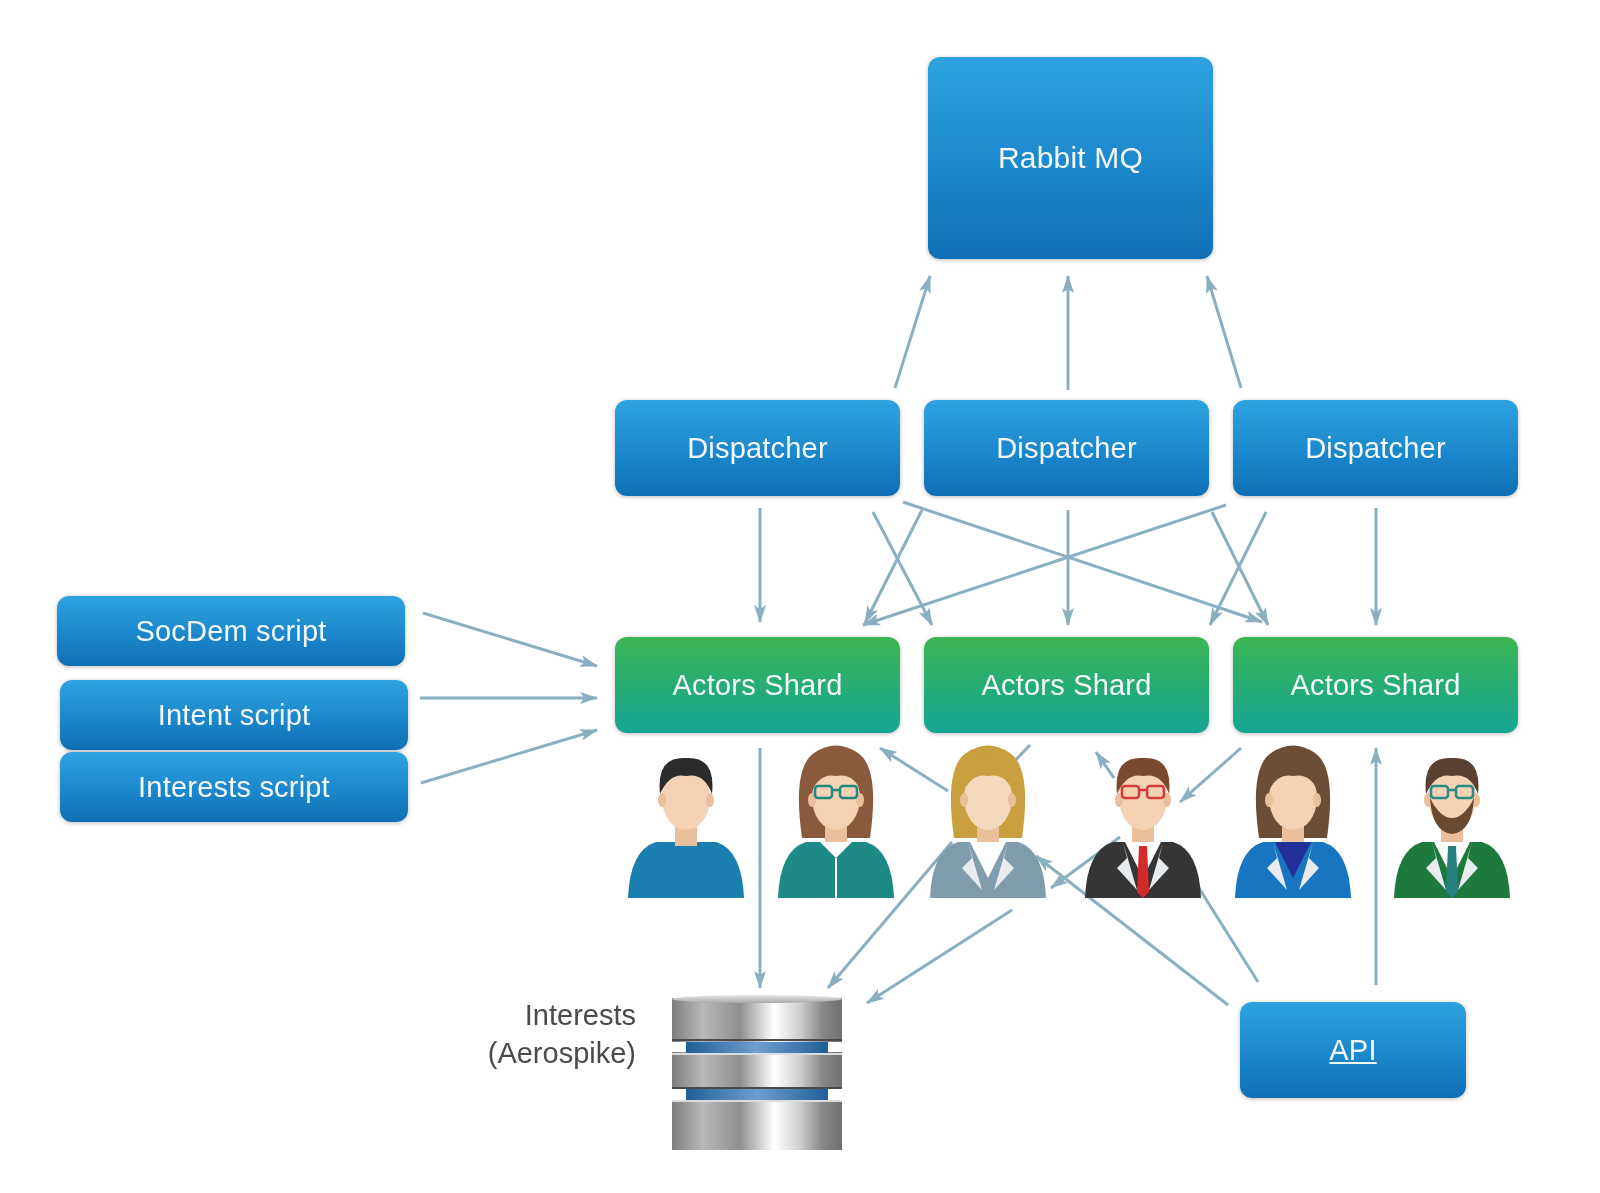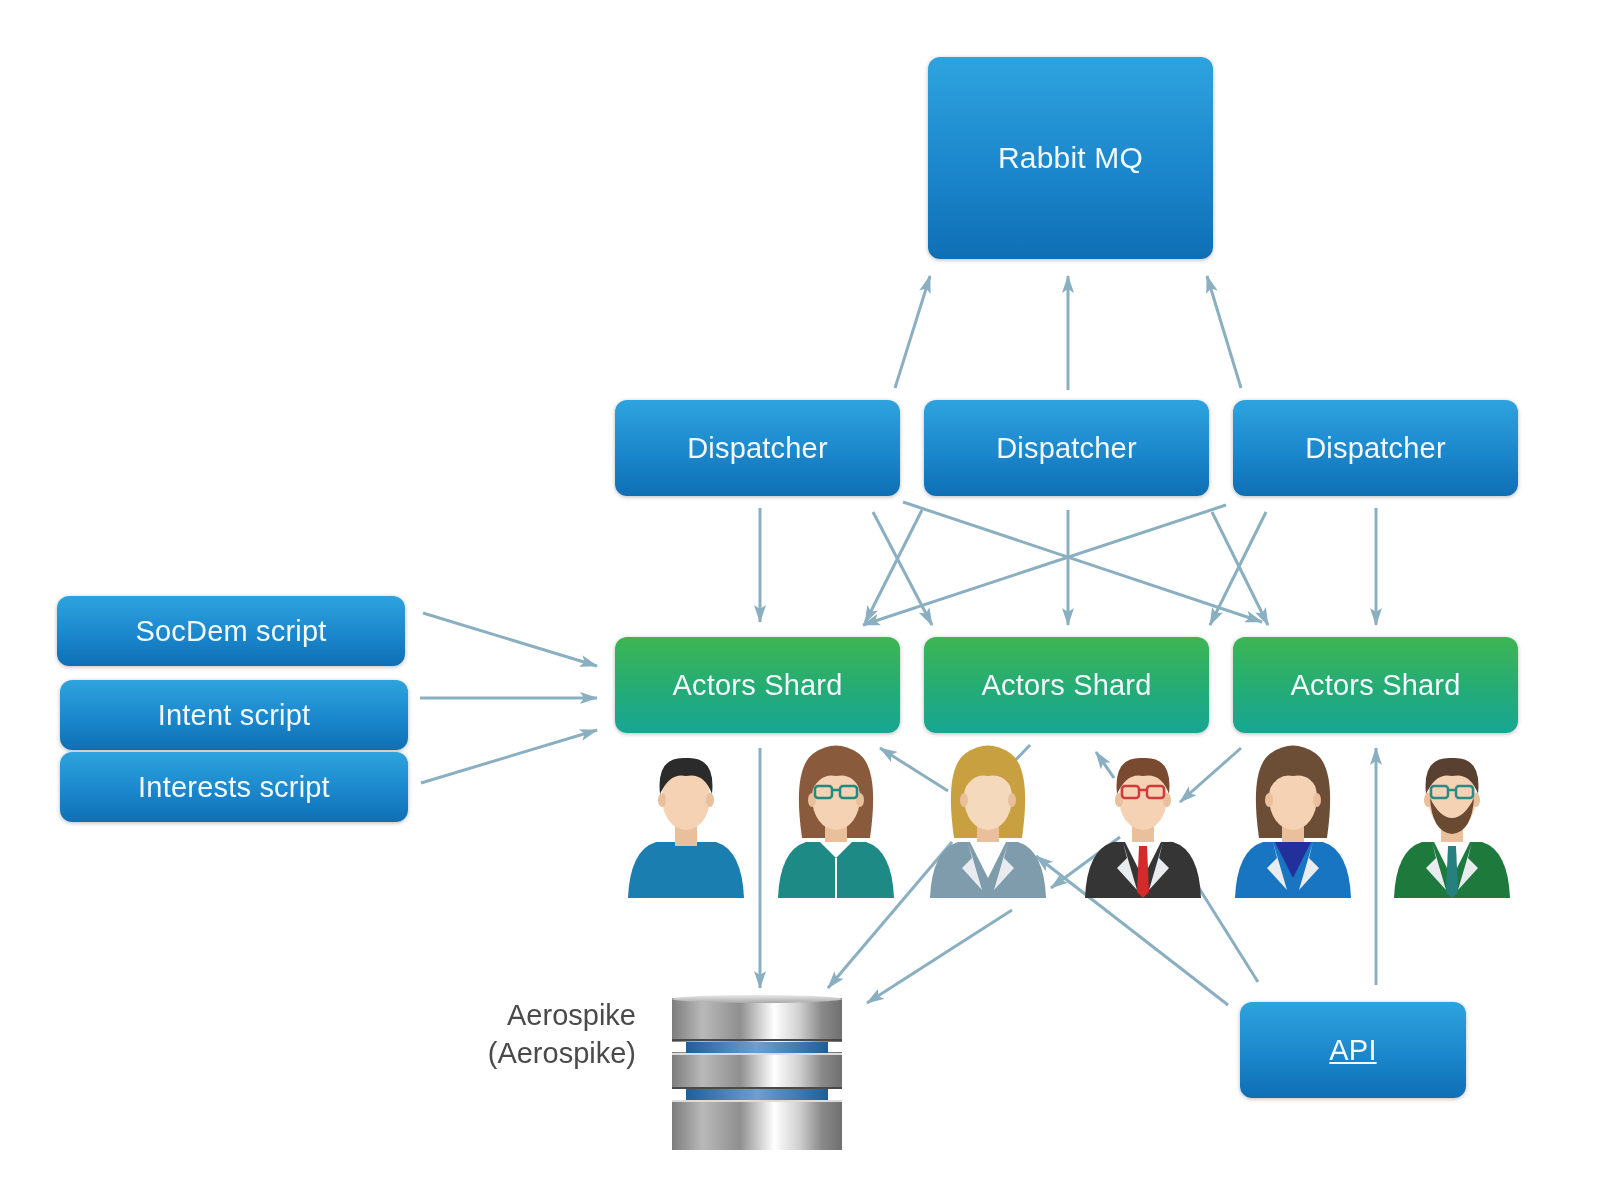--- a/index.html
+++ b/index.html
@@ -199,15 +199,15 @@
 </div>
 <div class="node blue" style="left:60px; top:752px; width:348px; height:70px;">
   <span>Interests script</span>
 </div>
 
 <div class="node blue" style="left:1240px; top:1002px; width:226px; height:96px;text-decoration:underline;">
   <span>API</span>
 </div>
 
 <div class="label-text" style="left:440px; top:996px; width:196px;">
-  <div>Aerospike</div>
+  <div>Interests</div>
   <div>(Aerospike)</div>
 </div>
 
 </body></html>

